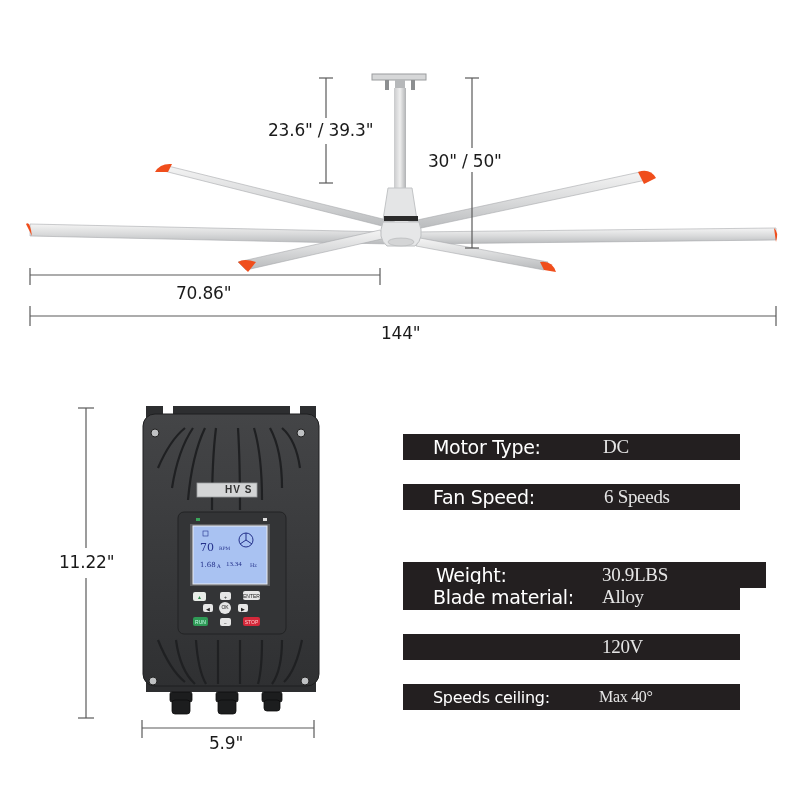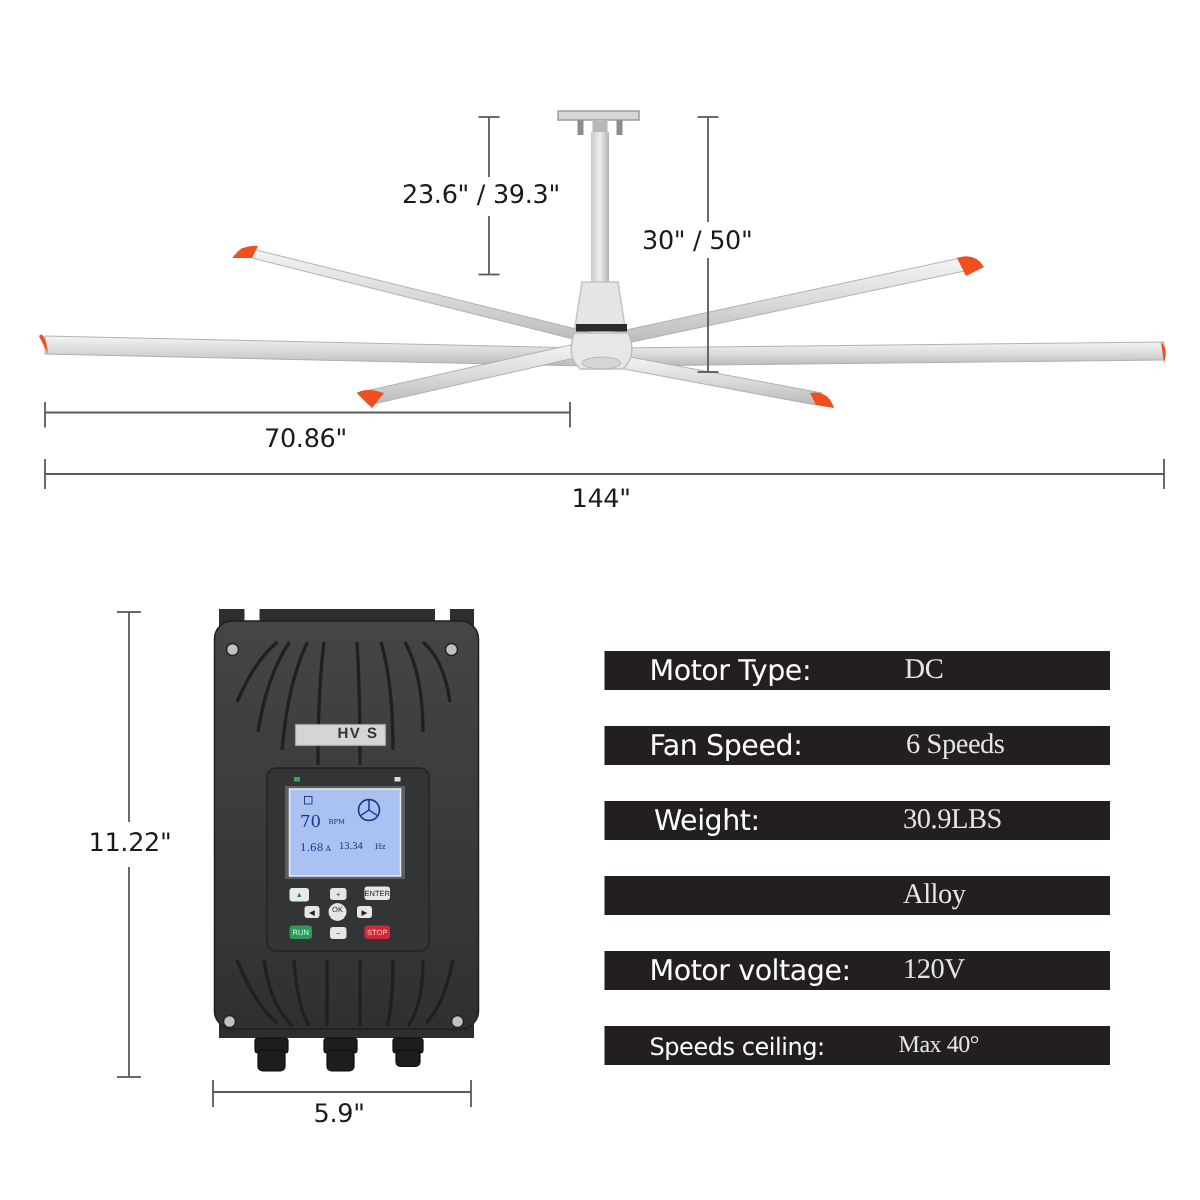--- a/index.html
+++ b/index.html
@@ -187,27 +187,27 @@
 <div class="dim-label" style="left:209px;top:733px;">5.9"</div>
 
 <div class="spec-row" style="top:434px;">
   <span class="spec-label">Motor Type:</span>
   <span class="spec-value" style="left:200px;">DC</span>
 </div>
 <div class="spec-row" style="top:484px;">
   <span class="spec-label">Fan Speed:</span>
   <span class="spec-value" style="left:201px;">6 Speeds</span>
 </div>
-<div class="spec-row" style="top:534px;">
+<div class="spec-row" style="top:562px;padding-left:26px;">
   <span class="spec-label" style="left:33px;">Weight:</span>
   <span class="spec-value" style="left:199px;">30.9LBS</span>
 </div>
 <div class="spec-row" style="top:584px;">
+  <span class="spec-label">Blade material:</span>
   <span class="spec-value" style="left:199px;">Alloy</span>
 </div>
 <div class="spec-row" style="top:634px;">
-  <span class="spec-label">Motor voltage:</span>
   <span class="spec-value" style="left:199px;">120V</span>
 </div>
 <div class="spec-row small" style="top:684px;">
   <span class="spec-label">Speeds ceiling:</span>
   <span class="spec-value" style="left:196px;">Max 40°</span>
 </div>
 
 </body></html>

